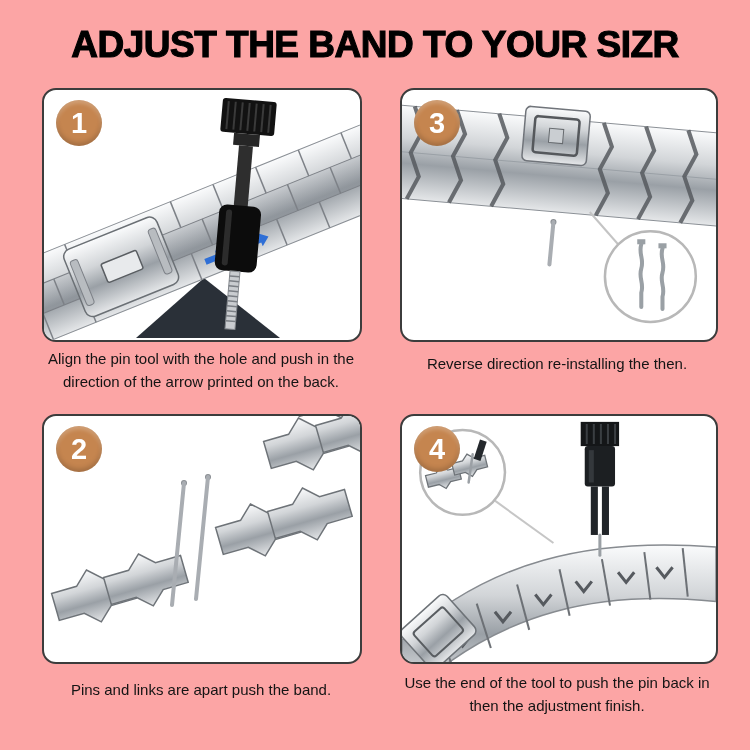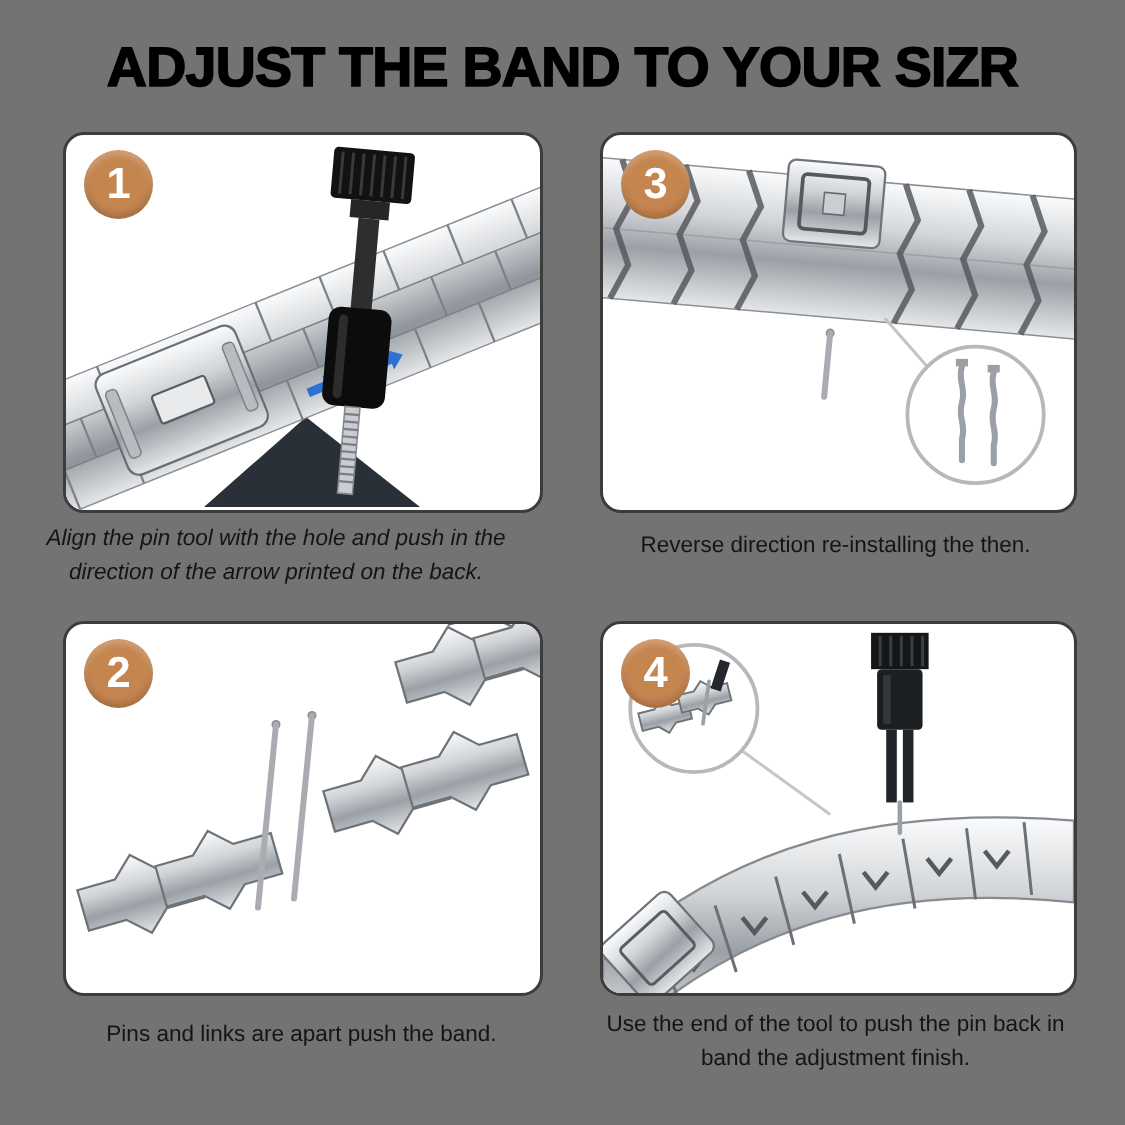--- a/index.html
+++ b/index.html
@@ -1,34 +1,34 @@
 <!DOCTYPE html>
 <html style="--badge-color: #c5854f; --panel-border: #3c3c3c; --arrow-blue: #2f6fd6;"><head>
 <meta charset="utf-8">
 <style>
   html,body{margin:0;padding:0;background:#ffffff;}
-  .page{position:relative;width:750px;height:750px;background:#737373;
+  .page{position:relative;width:750px;height:750px;background:#fca5a5;
         font-family:"Liberation Sans", sans-serif;overflow:hidden;}
   .title{position:absolute;top:24px;left:0;width:750px;text-align:center;
          margin:0;font-size:37px;font-weight:bold;letter-spacing:-0.5px;
          color:#000;-webkit-text-stroke:1.1px #000;}
   .panel{position:absolute;border:2.5px solid var(--panel-border,#3c3c3c);
          border-radius:14px;background:#fff;overflow:hidden;}
   .panel svg{display:block;width:100%;height:100%;}
   #panel-1{left:42px;top:88px;width:316px;height:250px;}
   #panel-3{left:400px;top:88px;width:314px;height:250px;}
   #panel-2{left:42px;top:414px;width:316px;height:246px;}
   #panel-4{left:400px;top:414px;width:314px;height:246px;}
   .badge{position:absolute;left:12px;top:10px;width:46px;height:46px;border-radius:50%;
          background:var(--badge-color,#c5854f);color:#fff;font-weight:bold;font-size:29px;
          display:flex;align-items:center;justify-content:center;z-index:5;
          box-shadow:inset 0 -3px 5px rgba(0,0,0,0.18), inset 0 3px 4px rgba(255,255,255,0.25);}
   .caption{position:absolute;margin:0;text-align:center;font-size:15px;line-height:1.55;
            color:#141414;}
-  #caption-1{left:17px;top:347px;width:334px;font-style:italic;}
+  #caption-1{left:34px;top:347px;width:334px;}
   #caption-3{left:400px;top:352px;width:314px;}
   #caption-2{left:34px;top:678px;width:334px;}
   #caption-4{left:400px;top:671px;width:314px;}
 </style>
 </head>
 <body>
 
 <div class="page">
 
   <h1 class="title">ADJUST THE BAND TO YOUR SIZR</h1>
@@ -240,15 +240,15 @@
         <use href="#tile" transform="translate(48,40) scale(0.42) rotate(-14)" fill="url(#metalV)" stroke="#6e7378" stroke-width="3"></use>
         <line x1="70" y1="36" x2="66" y2="64" stroke="#9ba0a5" stroke-width="2.5" stroke-linecap="round"></line>
         <rect x="74" y="22" width="7" height="20" transform="rotate(18 77 32)" fill="#24282c"></rect>
       </g>
     </svg>
   </div>
 
   <p class="caption" id="caption-1">Align the pin tool with the hole and push in the direction of the arrow printed on the back.</p>
   <p class="caption" id="caption-3">Reverse direction re-installing the then.</p>
   <p class="caption" id="caption-2">Pins and links are apart push the band.</p>
-  <p class="caption" id="caption-4">Use the end of the tool to push the pin back in band the adjustment finish.</p>
+  <p class="caption" id="caption-4">Use the end of the tool to push the pin back in then the adjustment finish.</p>
 
 </div>
 
 </body></html>

